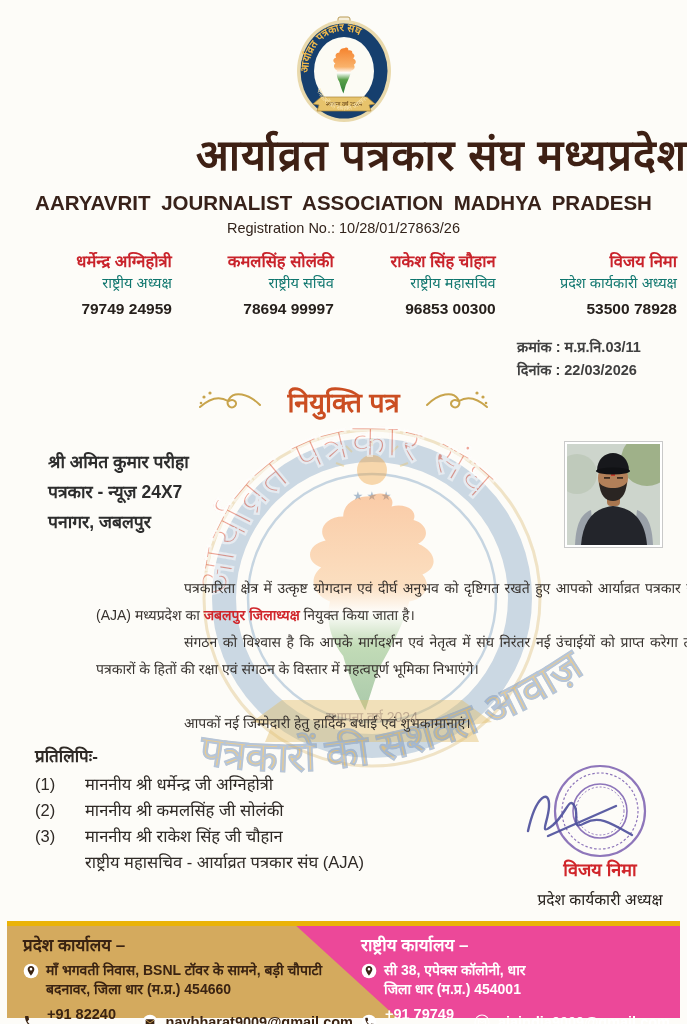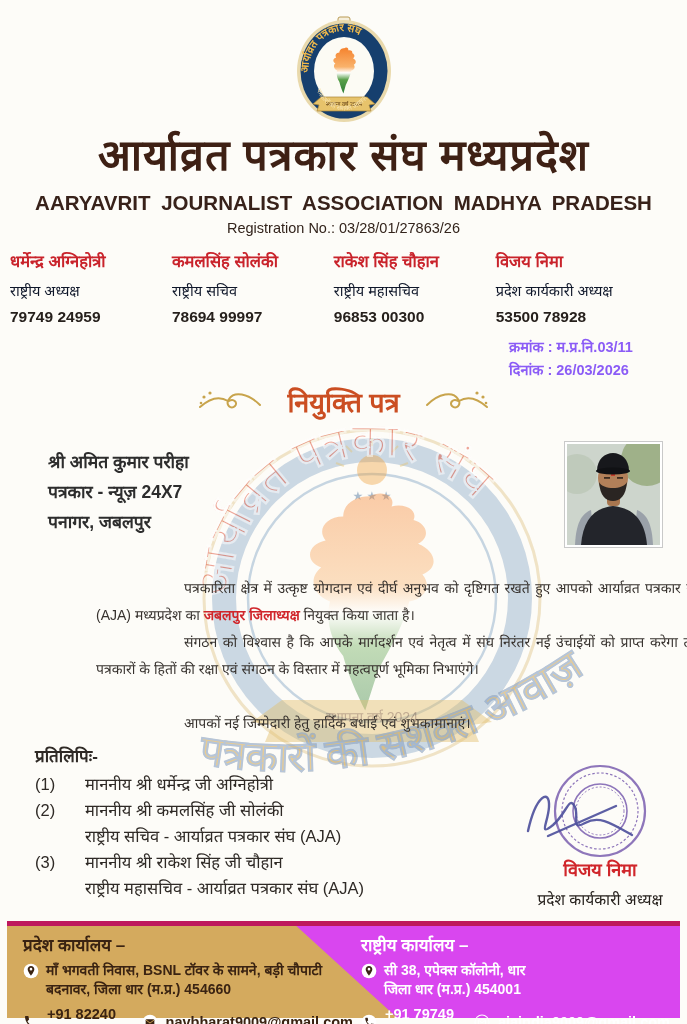--- a/index.html
+++ b/index.html
@@ -5,34 +5,34 @@
   html,body{margin:0;padding:0;background:#e8e8e8;}
   .page{
     position:relative;width:687px;height:1024px;margin:0 auto;
     background:#fdfcf8;overflow:hidden;
     font-family:"Liberation Sans","DejaVu Sans",sans-serif;
   }
   .abs{position:absolute;}
 
   
   .logo{left:295px;top:13px;width:98px;height:110px;}
-  .org-hindi{left:0;right:0;top:124px;text-align:center;font-size:43px;font-weight:bold;color:#3e2014;letter-spacing:1px;}
+  .org-hindi{left:0;right:0;top:124px;text-align:right;font-size:43px;font-weight:bold;color:#3e2014;letter-spacing:1px;}
   .org-eng{left:0;right:0;top:191px;text-align:center;font-size:20.5px;font-weight:bold;color:#38221a;word-spacing:5px;}
   .org-reg{left:0;right:0;top:220px;text-align:center;font-size:14.5px;color:#33241c;}
 
   
   .officials{left:10px;right:10px;top:249px;display:flex;}
-  .off-col{flex:1;text-align:left;}
+  .off-col{flex:1;text-align:right;}
   .off-col:last-child{flex:1.12;}
   .off-name{color:#c9232b;font-size:16.5px;font-weight:bold;}
-  .off-role{font-size:14.5px;color:#0f172a;margin-top:8px;}
+  .off-role{font-size:14.5px;color:#0f766e;}
   .off-phone{font-size:15.5px;font-weight:bold;color:#26201c;margin-top:8px;}
 
   
-  .ref{right:14px;top:336px;width:164px;font-size:14.5px;font-weight:bold;color:#8b5cf6;line-height:23px;text-align:left;margin-left:24px;}
+  .ref{right:6px;top:336px;width:164px;font-size:14.5px;font-weight:bold;color:#404040;line-height:23px;text-align:left;margin-left:24px;}
 
   
   .title-row{left:0;right:0;top:383px;display:flex;justify-content:center;align-items:center;gap:25px;}
   .title-text{font-size:27px;font-weight:bold;color:#cb4e22;}
   .fl{width:64px;height:26px;}
   .fl-right{transform:scaleX(-1);}
 
   
   .watermark{left:0;top:0;width:687px;height:1024px;pointer-events:none;}
 
@@ -54,21 +54,21 @@
 
   
   .sig-block{left:516px;top:763px;width:168px;text-align:center;}
   .stamp-wrap{position:relative;height:96px;}
   .stamp{position:absolute;left:26px;top:0;width:116px;height:100px;}
   .sig-stroke{position:absolute;left:2px;top:16px;width:140px;height:70px;}
   .sig-name{color:#d0262b;font-weight:bold;font-size:18px;margin-top:-2px;position:relative;}
   .sig-role{font-size:15.5px;color:#26211d;margin-top:7px;position:relative;}
 
   
-  .footer{left:7px;right:7px;bottom:6px;height:97px;background:#d946ef;border-top:5px solid #be185d;box-sizing:border-box;}
+  .footer{left:7px;right:7px;bottom:6px;height:97px;background:#ec4899;border-top:5px solid #eab308;box-sizing:border-box;}
   .footer-tan{position:absolute;inset:0;background:#d4aa5e;
     clip-path:polygon(0 0,43% 0,58% 100%,0 100%);}
   .f-col{position:absolute;top:0;}
   .f-col-left{left:16px;color:#3a2312;width:330px;}
   .f-col-right{left:354px;color:#ffffff;right:10px;}
   .f-title{font-size:17px;font-weight:bold;margin:7px 0 5px;}
   .f-line{display:flex;align-items:center;gap:7px;font-size:14px;font-weight:600;line-height:19px;}
   .f-line.indent{padding-left:23px;}
   .f-contacts{display:flex;align-items:center;gap:8px;margin-top:7px;font-size:14.5px;font-weight:bold;}
   .f-contacts .gap{width:6px;}
@@ -140,21 +140,21 @@
     </text>
     <path d="M26,84 l-8,7 6,1 -2,6 54,0 -2,-6 6,-1 -8,-7 z" fill="#e7c36b" stroke="#a98436" stroke-width="0.7"></path>
     <text x="49" y="93" text-anchor="middle" font-size="5.5" fill="#5c3a10">स्थापना वर्ष 2024</text>
     <text font-size="6.5" fill="#f7e3af">
       <textPath href="#logoArcBottom" startOffset="6%">पत्रकारों की सशक्त आवाज़</textPath>
     </text>
   </svg>
 
   <div class="abs org-hindi">आर्याव्रत पत्रकार संघ मध्यप्रदेश</div>
   <div class="abs org-eng">AARYAVRIT JOURNALIST ASSOCIATION MADHYA PRADESH</div>
-  <div class="abs org-reg">Registration No.: 03/28/01/27863/26</div>
+  <div class="abs org-reg">Registration No.: 10/28/01/27863/26</div>
 
   <div class="abs officials">
     <div class="off-col">
       <div class="off-name">धर्मेन्द्र अग्निहोत्री</div>
       <div class="off-role">राष्ट्रीय अध्यक्ष</div>
       <div class="off-phone">79749 24959</div>
     </div>
     <div class="off-col">
       <div class="off-name">कमलसिंह सोलंकी</div>
       <div class="off-role">राष्ट्रीय सचिव</div>
@@ -167,21 +167,21 @@
     </div>
     <div class="off-col">
       <div class="off-name">विजय निमा</div>
       <div class="off-role">प्रदेश कार्यकारी अध्यक्ष</div>
       <div class="off-phone">53500 78928</div>
     </div>
   </div>
 
   <div class="abs ref">
     <div>क्रमांक : म.प्र.नि.03/11</div>
-    <div>दिनांक : 26/03/2026</div>
+    <div>दिनांक : 22/03/2026</div>
   </div>
 
   <div class="abs title-row">
     <svg class="fl" viewBox="0 0 64 26">
       <path d="M62,16 C50,4 36,2 31,10 C27,16 33,21 37,17 C40,14 36,9 31,12 M30,12 C22,7 12,9 2,18" stroke="#c8a44c" stroke-width="2" fill="none" stroke-linecap="round"></path>
       <circle cx="6" cy="8" r="1.6" fill="#c8a44c"></circle>
         <circle cx="12" cy="4" r="1.6" fill="#c8a44c"></circle>
         <circle cx="3" cy="14" r="1.3" fill="#c8a44c"></circle>
     </svg>
     <div class="title-text">नियुक्ति पत्र</div>
@@ -229,21 +229,20 @@
     <div class="copy-item">
       <div class="copy-num">(1)</div>
       <div class="copy-lines">
         <span>माननीय श्री धर्मेन्द्र जी अग्निहोत्री</span>
       </div>
     </div>
     <div class="copy-item">
       <div class="copy-num">(2)</div>
       <div class="copy-lines">
         <span>माननीय श्री कमलसिंह जी सोलंकी</span>
-        <span>राष्ट्रीय सचिव - आर्याव्रत पत्रकार संघ (AJA)</span>
       </div>
     </div>
     <div class="copy-item">
       <div class="copy-num">(3)</div>
       <div class="copy-lines">
         <span>माननीय श्री राकेश सिंह जी चौहान</span>
         <span>राष्ट्रीय महासचिव - आर्याव्रत पत्रकार संघ (AJA)</span>
       </div>
     </div>
   </div>

